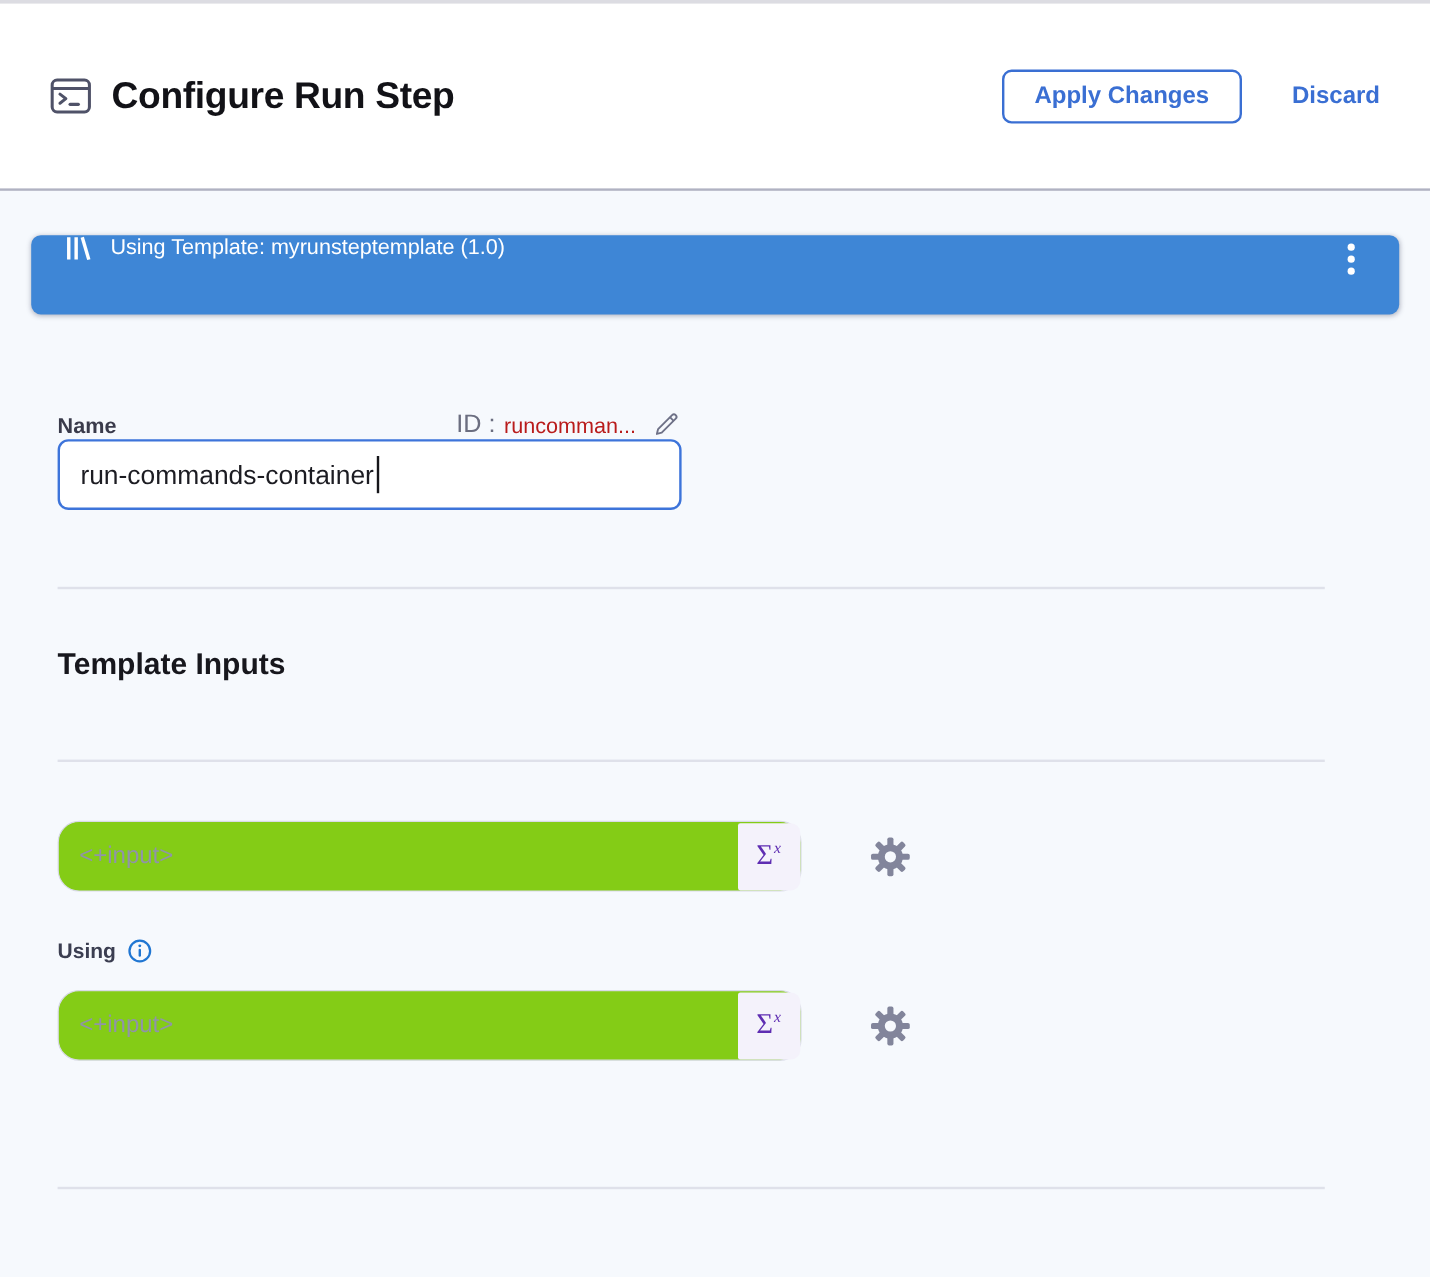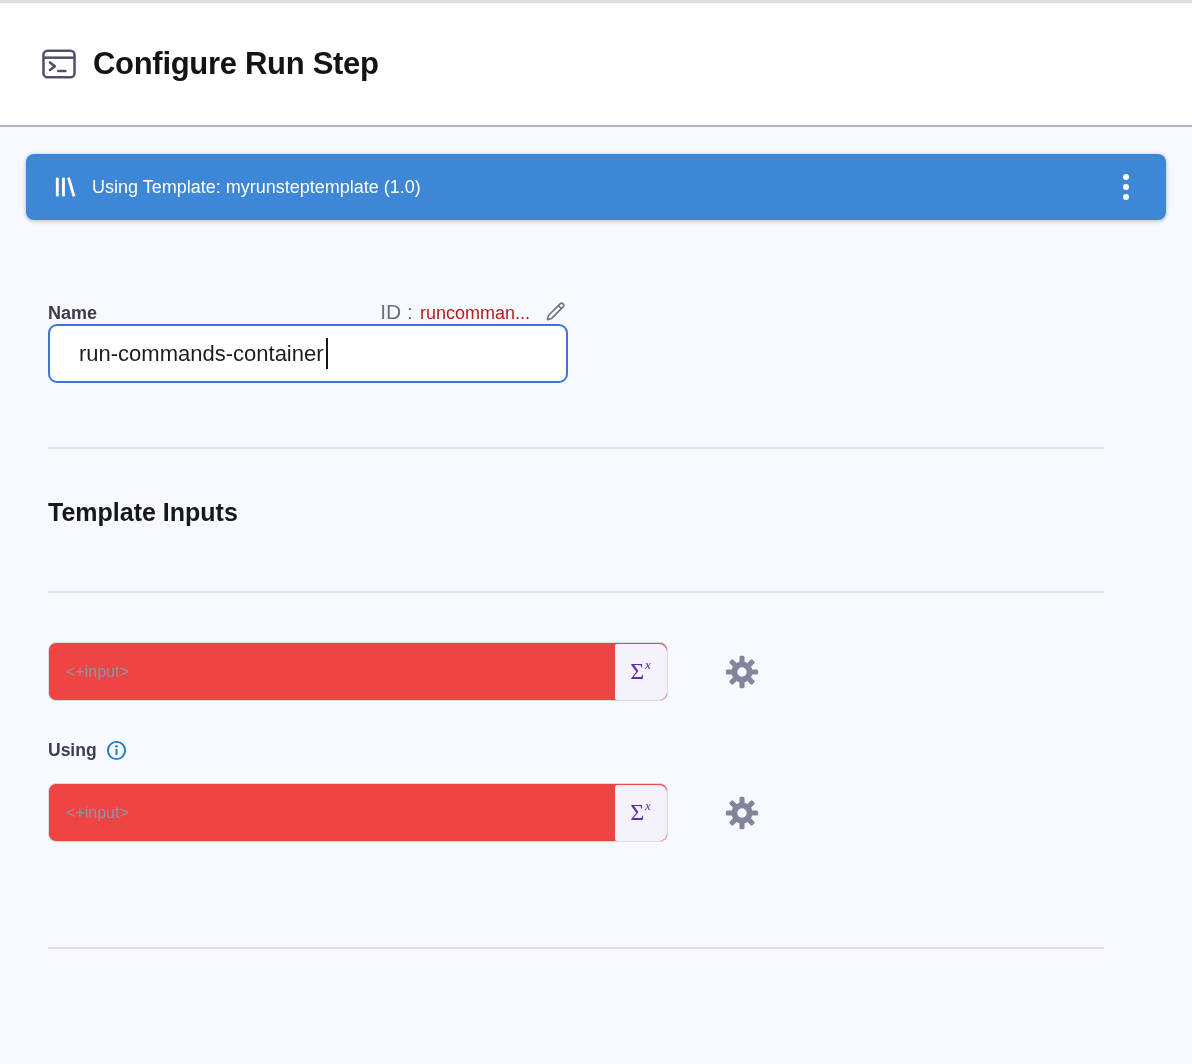--- a/index.html
+++ b/index.html
@@ -9,21 +9,21 @@
     background: #f6f9fd;
     color: #1c1c22;
     overflow: hidden;
   }
 
   
   .topbar {
     background: #ffffff;
     border-top: 3px solid #dcdce2;
     border-bottom: 2px solid #b0b2c2;
-    height: 127px;
+    height: 159px;
     display: flex;
     align-items: center;
     padding: 0 40px;
   }
   .topbar-left { display: flex; align-items: center; }
   .page-title {
     font-size: 31px;
     font-weight: 700;
     color: #121217;
     margin-left: 15px;
@@ -47,27 +47,26 @@
     font-size: 20px;
     font-weight: 600;
     margin-left: 42px;
     margin-right: 2px;
     cursor: pointer;
     text-decoration: none;
   }
 
   
   .template-banner {
-    margin: 27px 26px 0 26px;
+    margin: 37px 26px 0 26px;
     height: 66px;
     background: #3e86d6;
     border-radius: 8px;
     box-shadow: 0 1px 4px rgba(90, 95, 120, 0.45);
     display: flex;
-    align-items: center;
     padding: 0 26px 0 28px;
     color: #ffffff;
   }
   .banner-text { font-size: 18px; font-weight: 500; margin-left: 16px; }
   .kebab {
     margin-left: auto;
     width: 28px;
     height: 40px;
     display: flex;
     flex-direction: column;
@@ -91,21 +90,21 @@
   .id-link { font-size: 18px; color: #b91c1c; margin-left: 7px; cursor: pointer; text-decoration: none; }
   .edit-pencil { margin-left: 13px; cursor: pointer; display: flex; }
 
   .name-input {
     height: 59px;
     background: #ffffff;
     border: 2px solid #3d74da;
     border-radius: 9px;
     display: flex;
     align-items: center;
-    padding: 0 29px;
+    padding: 0 17px;
     font-size: 22px;
     color: #1c1c22;
     cursor: text;
   }
   .caret { width: 2px; height: 31px; background: #16161a; margin-left: 2px; }
 
   
   .divider { height: 2px; background: #dfe1ea; width: 1056px; margin-left: 48px; }
   .divider-1 { margin-top: 64px; }
   .divider-2 { margin-top: 64px; }
@@ -124,24 +123,24 @@
   .field-label-row { display: flex; align-items: center; }
   .field-label { font-size: 17.5px; font-weight: 600; color: #3b3e51; }
   .info-icon { margin-left: 9px; display: flex; cursor: pointer; }
 
   .field-input-row { display: flex; align-items: center; margin-top: 22px; }
   .runtime-input-wrap { position: relative; width: 620px; height: 59px; }
   .runtime-input {
     width: 100%;
     height: 100%;
     border: 1.5px solid #d8dae6;
-    border-radius: 8px;
-    background: #ef4444;
+    border-radius: 18px;
+    background: #84cc16;
     font-family: inherit;
-    font-size: 16px;
+    font-size: 20px;
     color: #1c1c22;
     padding: 0 66px 0 17px;
     outline: none;
   }
   .runtime-input::placeholder { color: #9094a8; opacity: 1; }
   .expression-btn {
     position: absolute;
     top: 1.5px; right: 1.5px; bottom: 1.5px;
     width: 52px;
     background: #f4f2fb;
@@ -170,20 +169,24 @@
   <div class="topbar-left">
     <span style="display:flex">
       <svg width="38" height="38" viewBox="0 0 24 24" fill="none" stroke="#4f5268" stroke-width="1.6">
         <rect x="2.2" y="3.6" width="19.6" height="16.8" rx="2.6"></rect>
         <line x1="2.2" y1="8" x2="21.8" y2="8"></line>
         <polyline points="6.3,11 9.4,13.4 6.3,15.8" stroke-linecap="round" stroke-linejoin="round"></polyline>
         <line x1="11.6" y1="16.4" x2="16" y2="16.4" stroke-linecap="round"></line>
       </svg>
     </span>
     <h1 class="page-title">Configure Run Step</h1>
+  </div>
+  <div class="topbar-right">
+    <button class="apply-btn">Apply Changes</button>
+    <a class="discard-link">Discard</a>
   </div>
 </header>
 
 <div class="template-banner">
   <span style="display:flex">
     <svg width="22" height="22" viewBox="0 0 20 20" stroke="#ffffff" stroke-width="2.6">
       <line x1="3" y1="1.5" x2="3" y2="18.5"></line>
       <line x1="8.6" y1="1.5" x2="8.6" y2="18.5"></line>
       <line x1="13.2" y1="1.5" x2="18.2" y2="18.5"></line>
     </svg>

